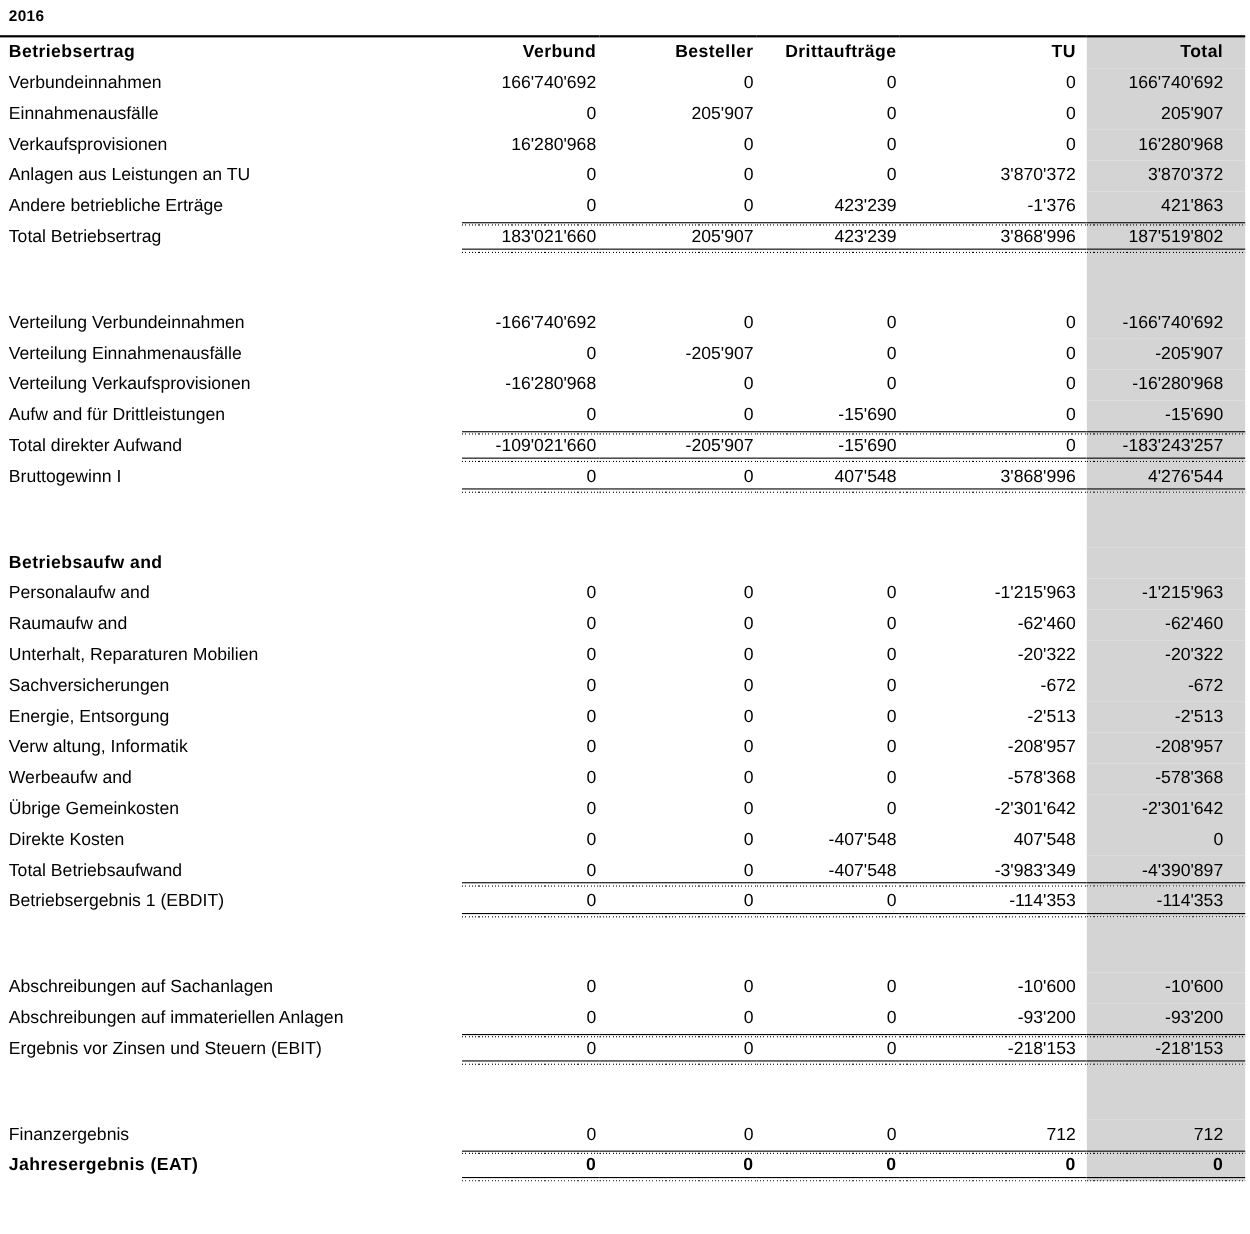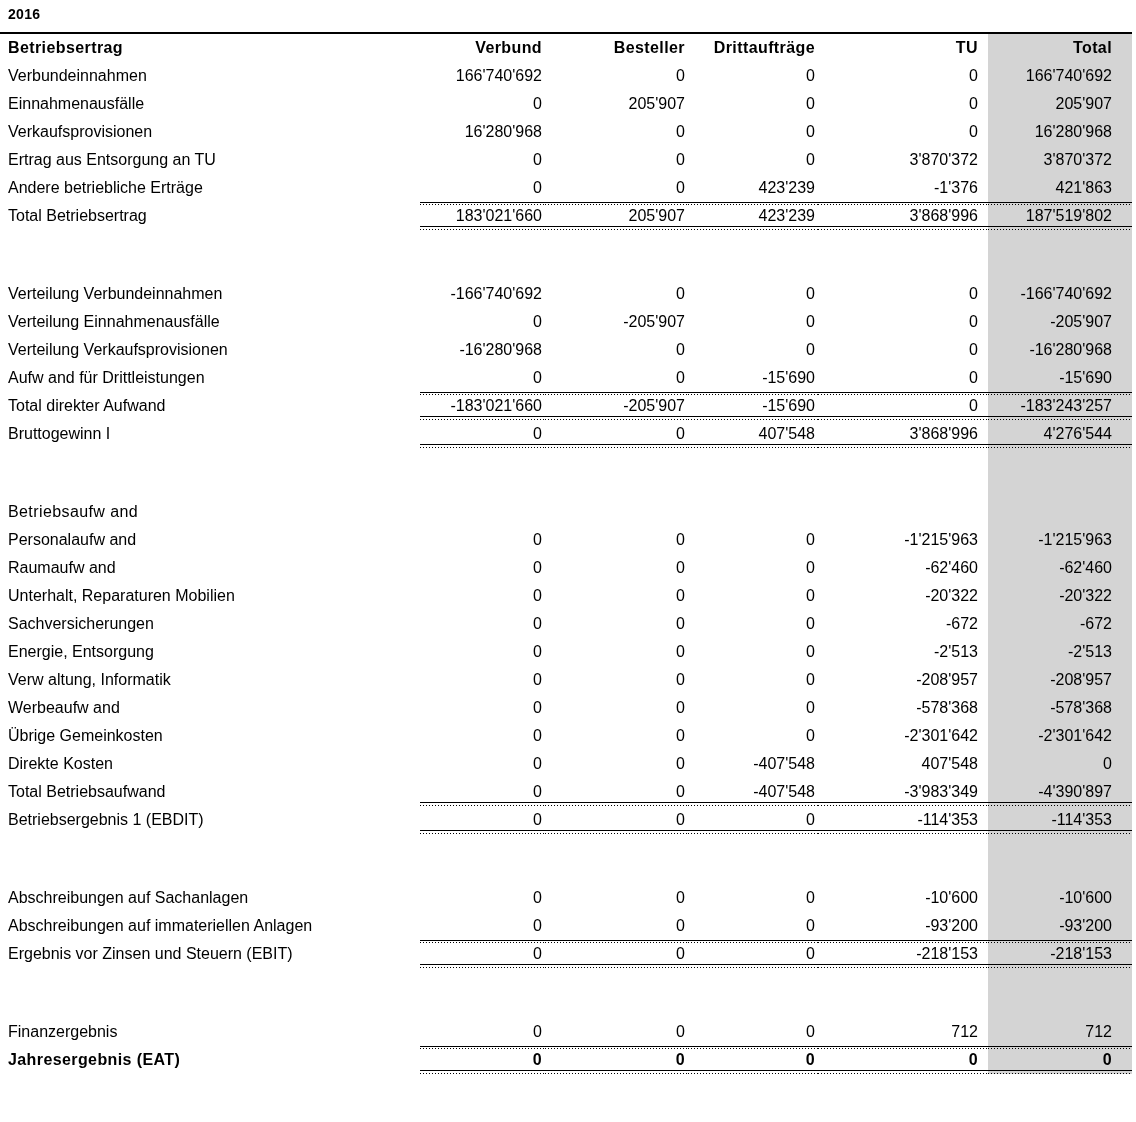--- a/index.html
+++ b/index.html
@@ -8,21 +8,21 @@
   .doc-title{font-size:14px;font-weight:bold;margin:0 0 10px 8px;letter-spacing:.3px;}
   table.fin{border-collapse:collapse;table-layout:fixed;width:1132px;}
   th,td{font-size:16px;height:28px;padding:0;vertical-align:middle;white-space:nowrap;}
   thead th{font-weight:bold;border-top:2px solid #000;letter-spacing:.4px;}
   .label{text-align:left;padding-left:8px;}
   .num{text-align:right;padding-right:3px;}
   .c4{padding-right:10px;}
   .c5{padding-right:20px;}
   .total-col{background-color:#d4d4d4;}
   tr.total td{}
-  tr.section td{font-weight:normal;letter-spacing:.4px;margin-left:34px;}
+  tr.section td{font-weight:bold;letter-spacing:.4px;margin-left:34px;}
   tr.grand td{font-weight:bold;letter-spacing:.4px;}
   tr.spacer td{height:50px;}
   
   tr.r-both td.num{
     background-image:
       linear-gradient(#000,#000),
       repeating-linear-gradient(90deg,#000 0,#000 1px,transparent 1px,transparent 3px),
       linear-gradient(#000,#000),
       repeating-linear-gradient(90deg,#000 0,#000 1px,transparent 1px,transparent 3px);
     background-size:100% 1px,100% 1px,100% 1px,100% 1px;
@@ -82,21 +82,21 @@
         </tr>
         <tr class="data">
           <td class="label">Verkaufsprovisionen</td>
           <td class="num c1">16'280'968</td>
           <td class="num c2">0</td>
           <td class="num c3">0</td>
           <td class="num c4">0</td>
           <td class="num c5 total-col">16'280'968</td>
         </tr>
         <tr class="data">
-          <td class="label">Ertrag aus Entsorgung an TU</td>
+          <td class="label">Anlagen aus Leistungen an TU</td>
           <td class="num c1">0</td>
           <td class="num c2">0</td>
           <td class="num c3">0</td>
           <td class="num c4">3'870'372</td>
           <td class="num c5 total-col">3'870'372</td>
         </tr>
         <tr class="data">
           <td class="label">Andere betriebliche Erträge</td>
           <td class="num c1">0</td>
           <td class="num c2">0</td>
@@ -147,21 +147,21 @@
         <tr class="data">
           <td class="label">Aufw and für Drittleistungen</td>
           <td class="num c1">0</td>
           <td class="num c2">0</td>
           <td class="num c3">-15'690</td>
           <td class="num c4">0</td>
           <td class="num c5 total-col">-15'690</td>
         </tr>
         <tr class="total r-both">
           <td class="label">Total direkter Aufwand</td>
-          <td class="num c1">-183'021'660</td>
+          <td class="num c1">-109'021'660</td>
           <td class="num c2">-205'907</td>
           <td class="num c3">-15'690</td>
           <td class="num c4">0</td>
           <td class="num c5 total-col">-183'243'257</td>
         </tr>
         <tr class="total r-bottom">
           <td class="label">Bruttogewinn I</td>
           <td class="num c1">0</td>
           <td class="num c2">0</td>
           <td class="num c3">407'548</td>

